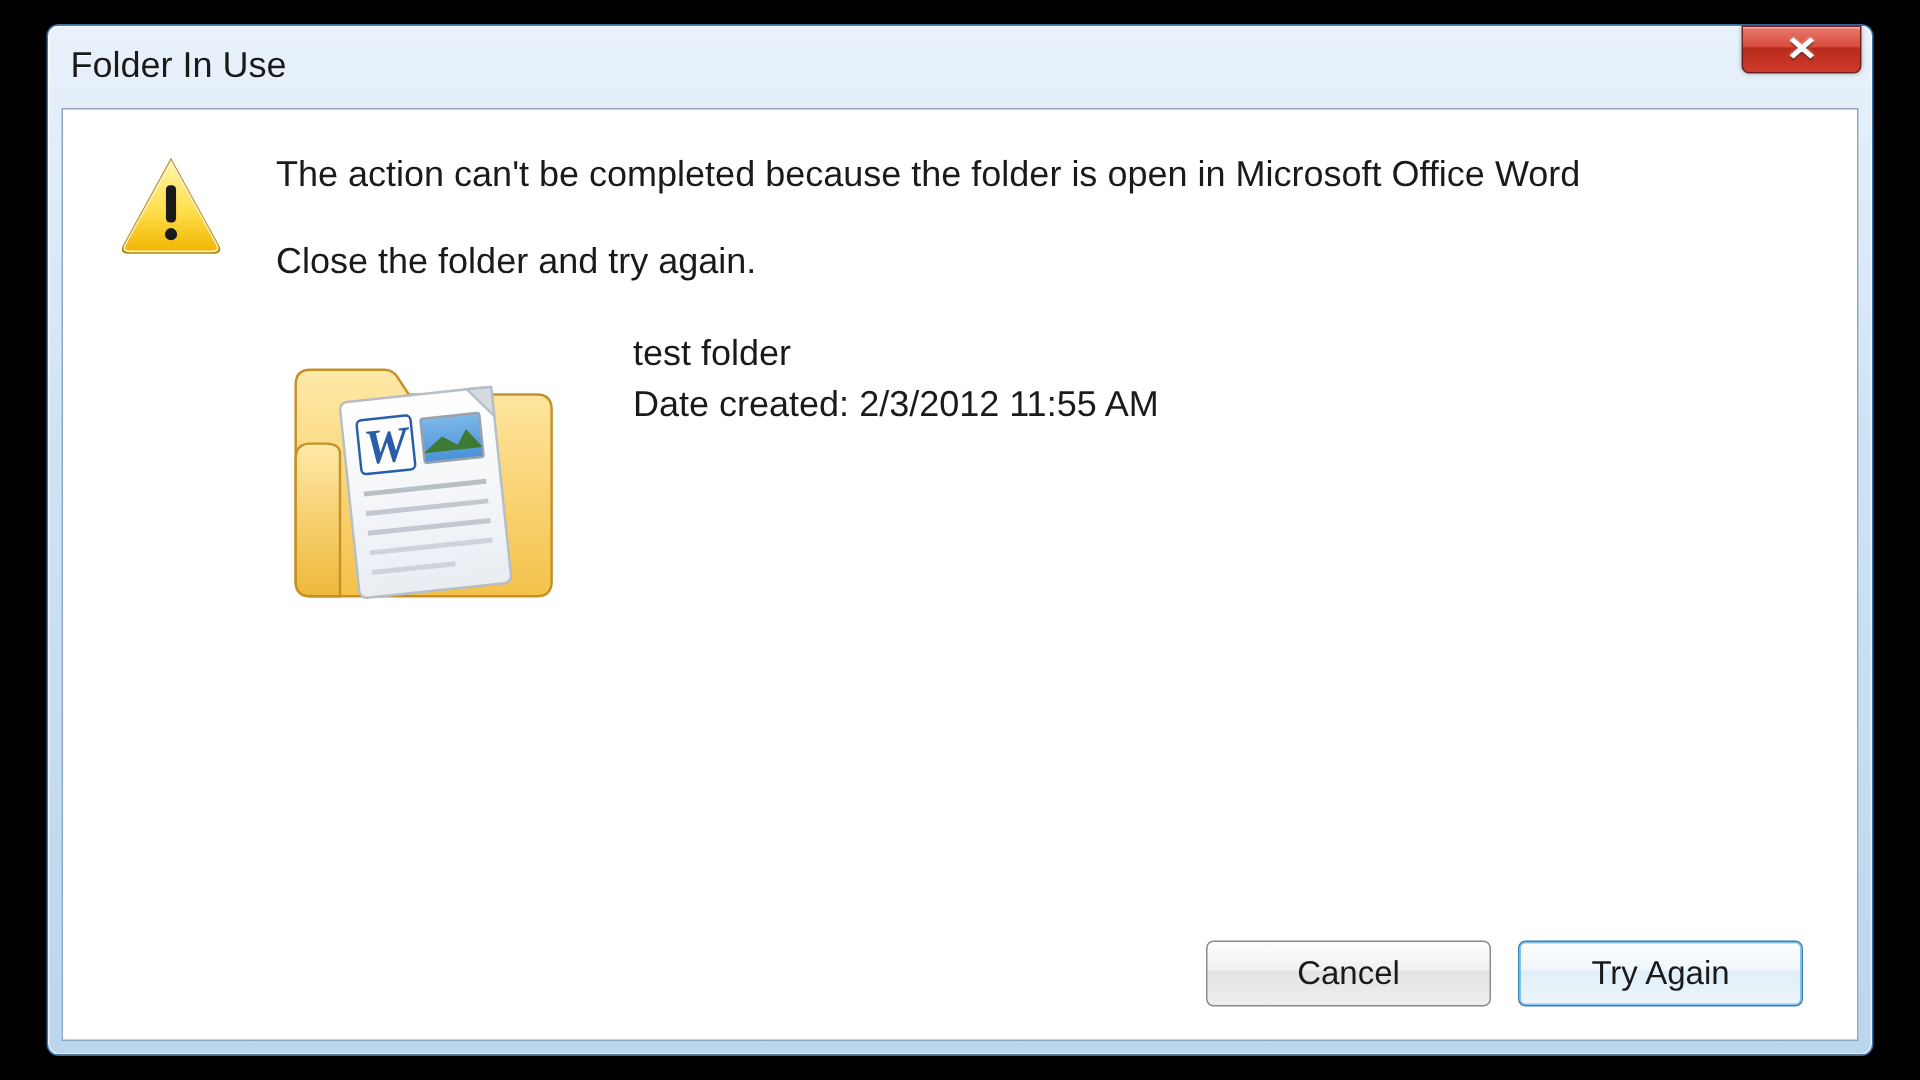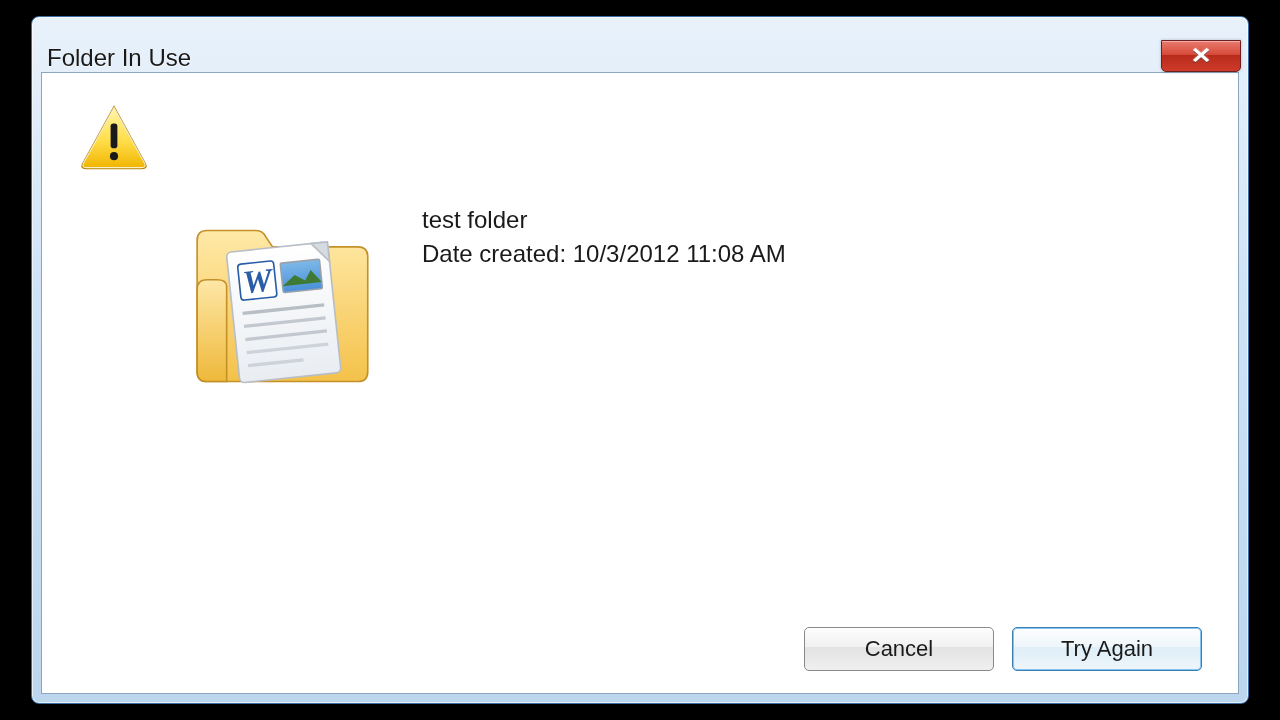--- a/index.html
+++ b/index.html
@@ -11,21 +11,21 @@
     }
     .dialog-frame {
       width: 1218px; height: 688px;
       border: 1px solid #3a6ea5;
       border-radius: 8px;
       padding: 9px;
       background: linear-gradient(to bottom, #e9f2fb 0%, #cfe3f6 40%, #bcd6ee 100%);
       box-shadow: 0 0 0 1px rgba(255,255,255,.6) inset;
     }
     .titlebar {
-      display: flex; align-items: flex-end; justify-content: space-between;
+      display: flex; align-items: flex-start; justify-content: space-between;
       height: 46px;
     }
     .titlebar-title {
       font-size: 24px;
       color: #1a1a1a;
       padding: 4px 6px 0 6px;
       text-shadow: 0 1px 0 rgba(255,255,255,.8);
       user-select: none;
     }
     .close-btn {
@@ -108,20 +108,24 @@
               <stop offset="0.55" stop-color="#ffde4a"></stop>
               <stop offset="1" stop-color="#f0b400"></stop>
             </linearGradient>
           </defs>
           <path d="M32 5 L60 56 Q62 60 57 60 L7 60 Q2 60 4 56 Z" fill="url(#yg)" stroke="#b88600" stroke-width="1.2"></path>
           <path d="M32 5 L60 56 Q62 60 57 60 L7 60 Q2 60 4 56 Z" fill="none" stroke="rgba(255,255,255,.8)" stroke-width="1" transform="translate(0,1) scale(0.97) translate(1,0)"></path>
           <rect x="29" y="20" width="6" height="22" rx="2.5" fill="#1a1a1a"></rect>
           <circle cx="32" cy="49" r="3.6" fill="#1a1a1a"></circle>
         </svg>
       </div>
+      <div>
+        <div class="msg-main">The action can't be completed because the folder is open in Microsoft Office Word</div>
+        <div class="msg-sub">Close the folder and try again.</div>
+      </div>
     </div>
 
     <div class="item-row">
       <div class="folder-icon">
         <svg class="folder-svg" viewBox="0 0 128 128">
           <defs>
             <linearGradient id="fold" x1="0" y1="0" x2="0" y2="1">
               <stop offset="0" stop-color="#ffe9a8"></stop>
               <stop offset="1" stop-color="#f4c24a"></stop>
             </linearGradient>
@@ -154,21 +158,21 @@
           </g>
           <path d="M8 104 L8 52 Q8 46 14 46 L20 46 Q26 46 24 52 L10 106 Q8 110 14 110 L106 110 Q112 110 112 104 L112 104" fill="none"></path>
           <path d="M8 110 L14 110 L106 110 Q112 110 112 104 L112 50 Q112 46 106 46 L100 46 L8 110" fill="none"></path>
           <path d="M8 104 Q8 110 14 110 L106 110 Q112 110 112 104 L112 104 L112 104" fill="none"></path>
           <path d="M14 110 Q8 110 8 104 L8 58 Q8 52 14 52 L18 52 Q22 52 26 52 L26 52" fill="none"></path>
           <path d="M8 104 Q8 110 14 110 L26 110 L26 52 Q26 48 20 48 L14 48 Q8 48 8 54 Z" fill="url(#foldfront)" stroke="#c49028" stroke-width="1" opacity="0.98"></path>
         </svg>
       </div>
       <div class="item-meta">
         <div>test folder</div>
-        <div>Date created: 10/3/2012 11:08 AM</div>
+        <div>Date created: 2/3/2012 11:55 AM</div>
       </div>
     </div>
 
     <div class="btn-row">
       <button class="win-btn">Cancel</button>
       <button class="win-btn default">Try Again</button>
     </div>
   </div>
 </div>
 

